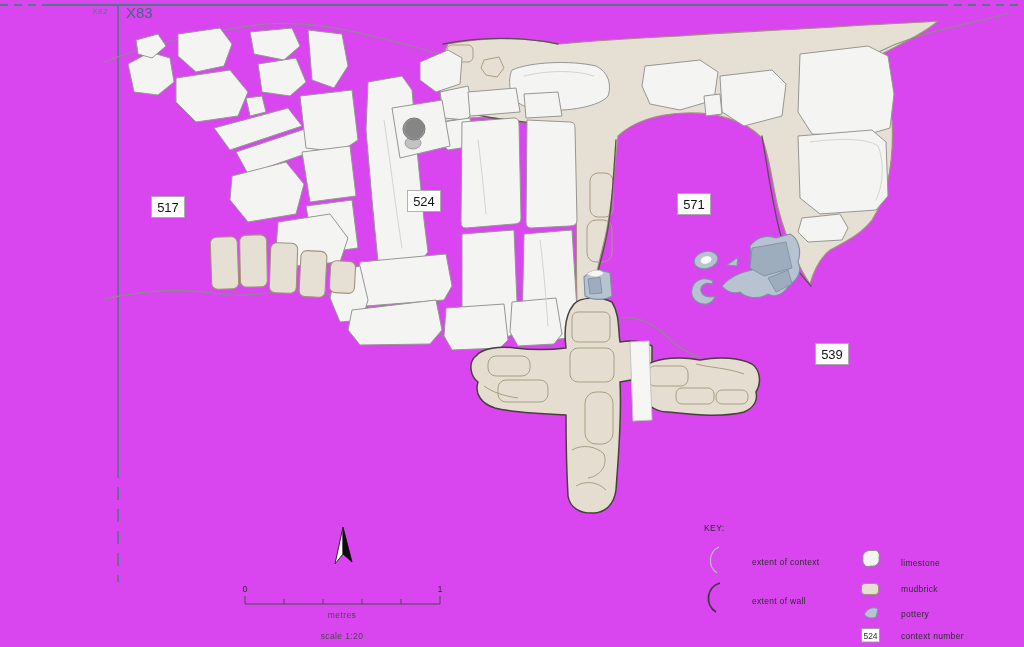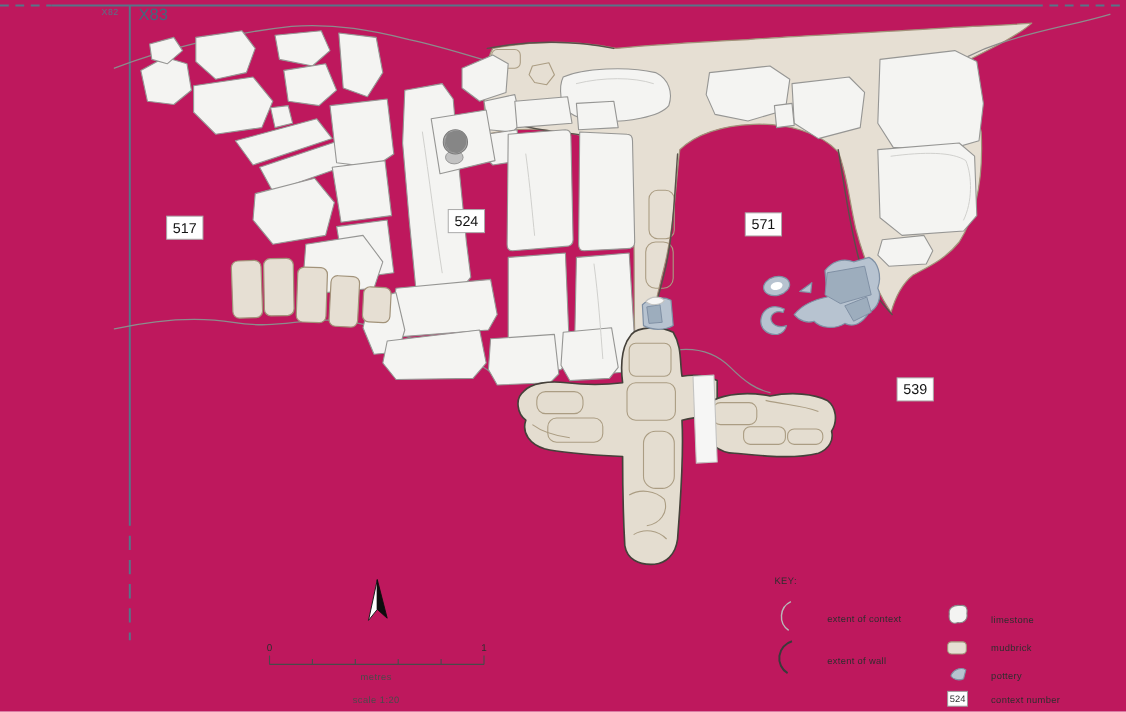--- a/index.html
+++ b/index.html
@@ -1,16 +1,16 @@
 <!DOCTYPE html>
 <html><head>
 <meta charset="utf-8">
 <style>
   html,body{margin:0;padding:0;background:#ffffff;}
-  .canvas{position:relative;width:1024px;height:647px;background:#be185d;overflow:hidden;
+  .canvas{position:relative;width:1024px;height:647px;background:#d946ef;overflow:hidden;
           font-family:"Liberation Sans",sans-serif;}
   svg{display:block;}
   
   .grid{stroke:#567588;stroke-width:1.8;fill:none;}
   .grid-dash{stroke:#567588;stroke-width:1.8;fill:none;stroke-dasharray:8 6;}
   .grid-dash-v{stroke:#567588;stroke-width:1.8;fill:none;stroke-dasharray:13 9;}
   .cl{fill:none;stroke:#8c8c8c;stroke-width:1.2;stroke-linecap:round;}
   .cld{fill:none;stroke:#57524a;stroke-width:1.3;stroke-linecap:round;}
   .ls{fill:#f4f4f2;stroke:#969694;stroke-width:1;stroke-linejoin:round;}
   .lsf{fill:#f6f6f5;stroke:#c3c3c1;stroke-width:1;stroke-linejoin:round;}

